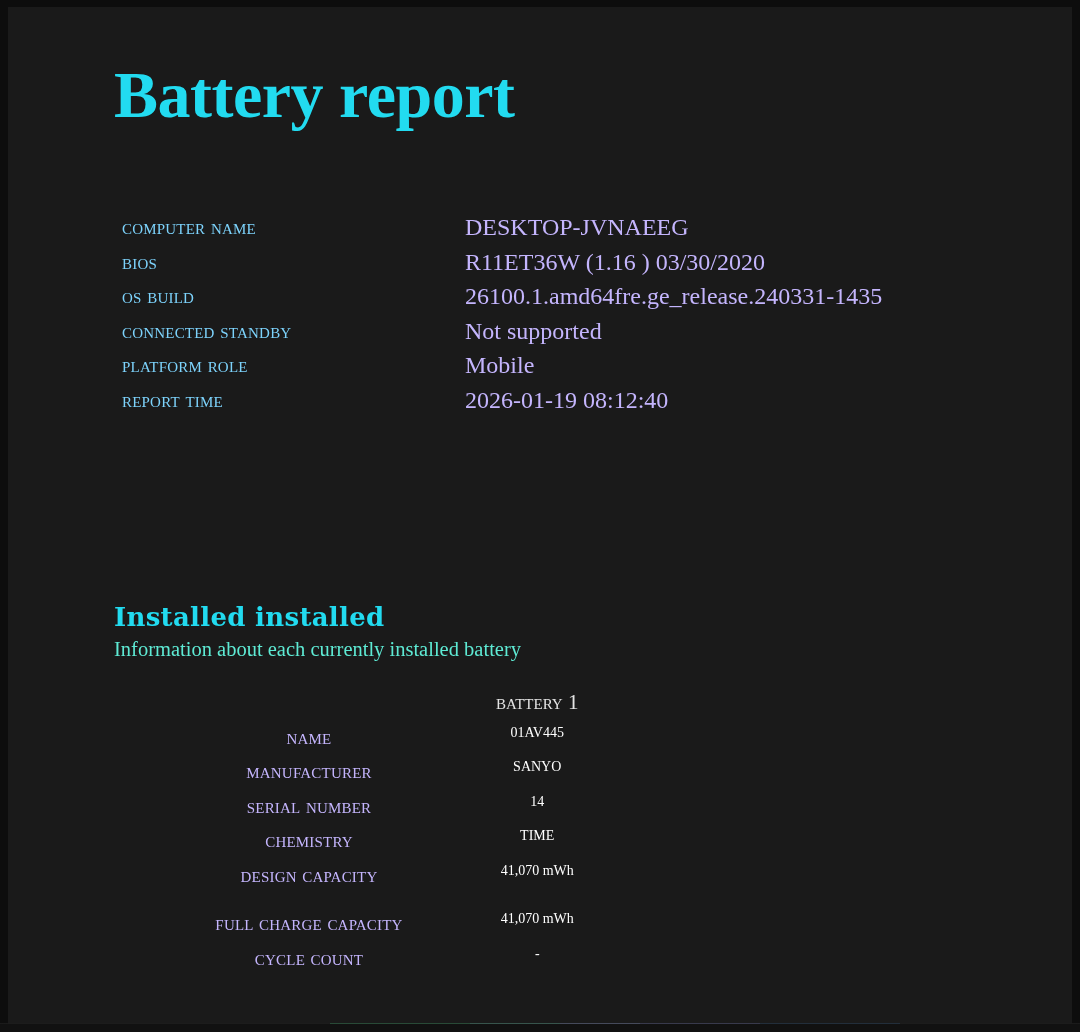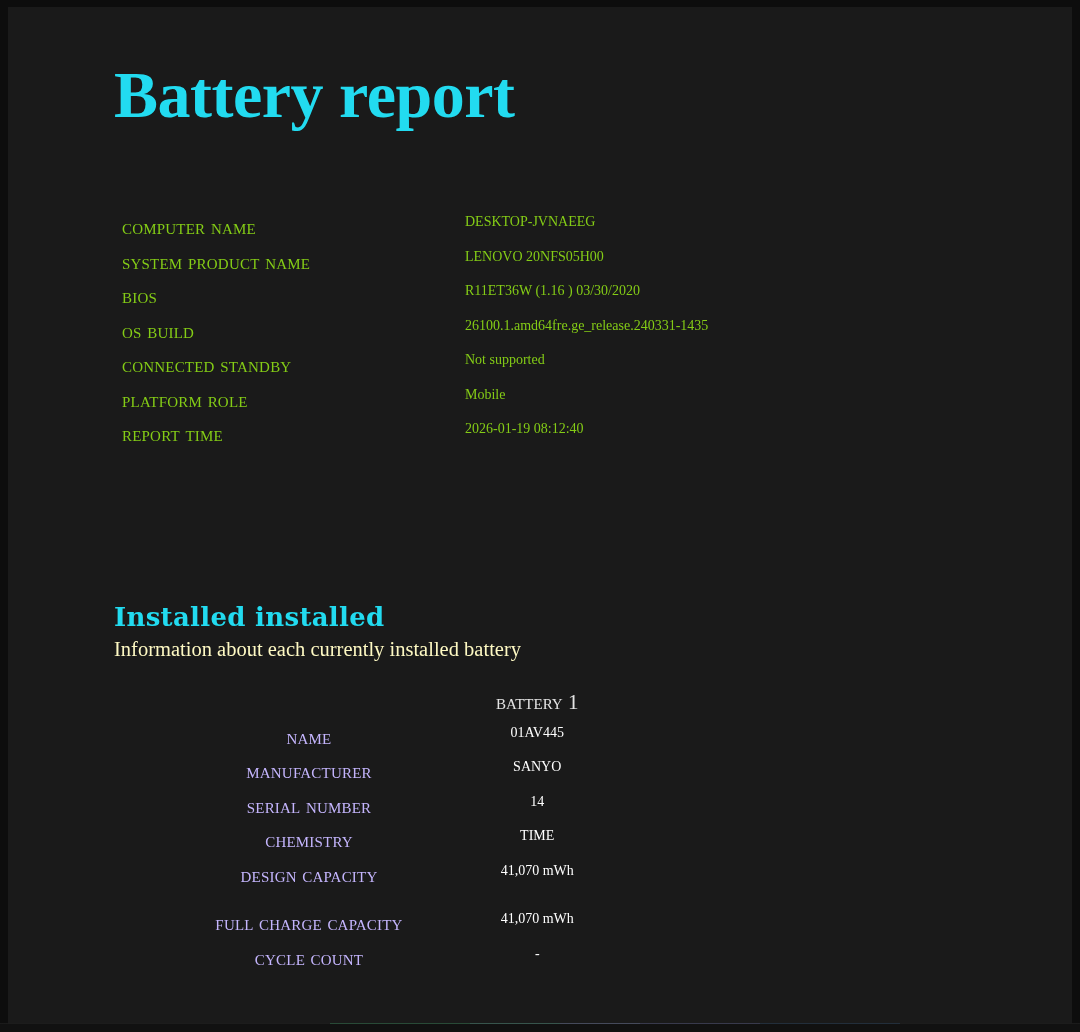--- a/index.html
+++ b/index.html
@@ -68,51 +68,51 @@
     border-collapse: collapse;
     font-size: 19.5px;
   }
   .info-table td {
     padding: 0;
     vertical-align: top;
     height: 34.5px;
     white-space: nowrap;
   }
   .info-table td.label {
-    color: #84cc16;
+    color: #7dd3fc;
     font-variant: small-caps;
     text-transform: lowercase;
     font-size: 22px;
     letter-spacing: 0.2px;
     padding-right: 20px;
     width: 323px;
   }
   .info-table td.value {
-    color: #84cc16;
-    font-size: 14px;
+    color: #c4b5fd;
+    font-size: 24px;
   }
 
   h2.section-title {
     position: absolute;
     left: 114px;
     top: 602px;
     margin: 0;
     font-size: 26px;
     font-weight: bold;
     color: #22dbf0;
     font-family: "DejaVu Serif", serif;
     letter-spacing: 0.3px;
   }
   .section-sub {
     position: absolute;
     left: 114px;
     top: 638px;
     margin: 0;
     font-size: 20.5px;
-    color: #fef9c3;
+    color: #5eead4;
   }
 
   .battery-table {
     position: absolute;
     left: 122px;
     top: 690px;
     border-collapse: collapse;
     font-size: 19.5px;
   }
   .battery-table td {
@@ -172,24 +172,20 @@
 
   <h1 class="report-title">Battery report</h1>
 
   <table class="info-table">
     <tbody>
       <tr>
         <td class="label">COMPUTER NAME</td>
         <td class="value">DESKTOP-JVNAEEG</td>
       </tr>
       <tr>
-        <td class="label">SYSTEM PRODUCT NAME</td>
-        <td class="value">LENOVO 20NFS05H00</td>
-      </tr>
-      <tr>
         <td class="label">BIOS</td>
         <td class="value">R11ET36W (1.16 ) 03/30/2020</td>
       </tr>
       <tr>
         <td class="label">OS BUILD</td>
         <td class="value">26100.1.amd64fre.ge_release.240331-1435</td>
       </tr>
       <tr>
         <td class="label">CONNECTED STANDBY</td>
         <td class="value">Not supported</td>

